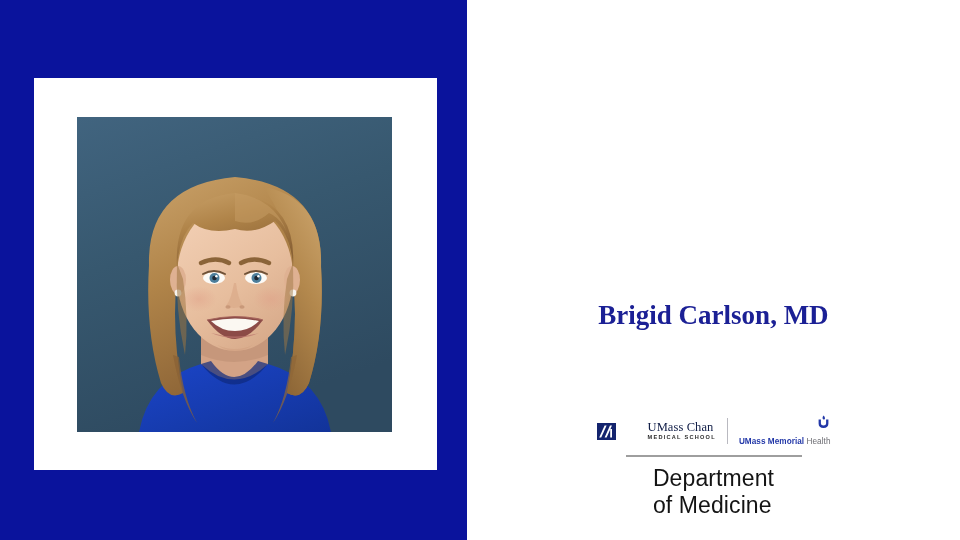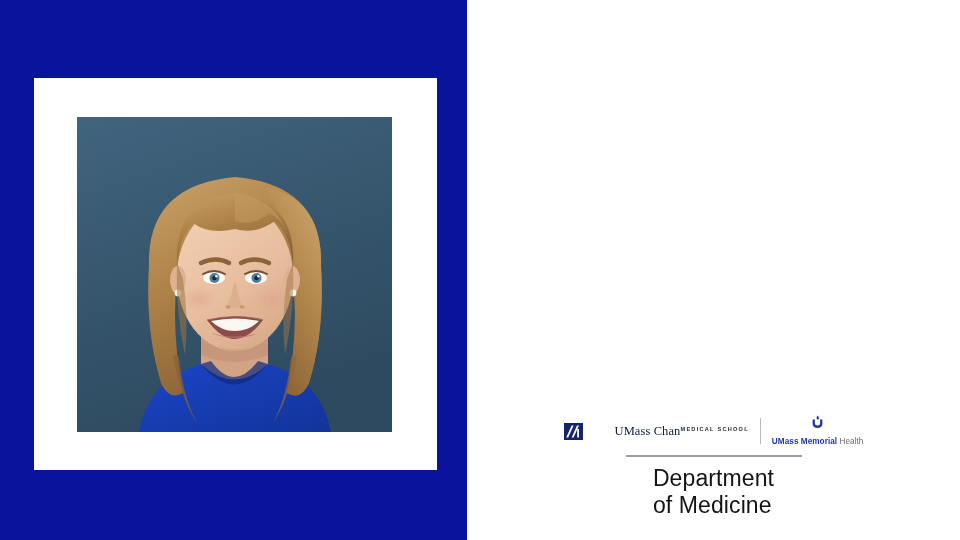--- a/index.html
+++ b/index.html
@@ -120,21 +120,21 @@
   }
 
   .umass-chan {
     display: flex;
     align-items: center;
     gap: 4px;
   }
 
   .chan-mark { width: 19px; height: 17px; display: block; }
 
-  .chan-words { display: flex; flex-direction: row; line-height: 1; margin-left: 28px; }
+  .chan-words { display: flex; flex-direction: column; line-height: 1; margin-left: 28px; }
 
   .chan-name {
     font-family: "Liberation Serif", "DejaVu Serif", serif;
     font-size: 12.5px;
     font-weight: normal;
     color: #0e1b45;
     letter-spacing: 0.1px;
     white-space: nowrap;
   }
 
@@ -151,21 +151,21 @@
   .logo-divider {
     width: 1px;
     height: 26px;
     background: #b9b9c0;
     margin: 0 11px;
   }
 
   .umass-memorial {
     display: flex;
     flex-direction: column;
-    align-items: center;
+    align-items: flex-end;
   }
 
   .memorial-mark { width: 13px; height: 14px; display: block; margin-bottom: 2px; }
 
   .memorial-words { white-space: nowrap; line-height: 1; }
 
   .mem-bold {
     font-family: "Liberation Sans", sans-serif;
     font-size: 8.2px;
     font-weight: bold;
@@ -295,20 +295,21 @@
           <path d="M96 238 Q104 282 120 306 Q106 280 102 240 Z" fill="#8A6235" opacity="0.75"></path>
           <path d="M220 238 Q212 282 196 306 Q210 280 214 240 Z" fill="#8E6737" opacity="0.7"></path>
         </svg>
       </div>
     </div>
   </div>
 
   <div class="content">
 
 
+    <div class="person-name">Brigid Carlson, MD</div>
 
     <div class="logo-block">
 
       <div class="logo-row">
 
         <div class="umass-chan">
           <svg class="chan-mark" viewBox="0 0 19 17" xmlns="http://www.w3.org/2000/svg">
             <rect x="0" y="0" width="19" height="17" fill="#14246E"></rect>
             <path d="M2.2 14.6 L7.6 2.4 L9.6 2.4 L4.2 14.6 Z" fill="#ffffff"></path>
             <path d="M7.6 14.6 L13.0 2.4 L15.0 2.4 L9.6 14.6 Z" fill="#ffffff"></path>

